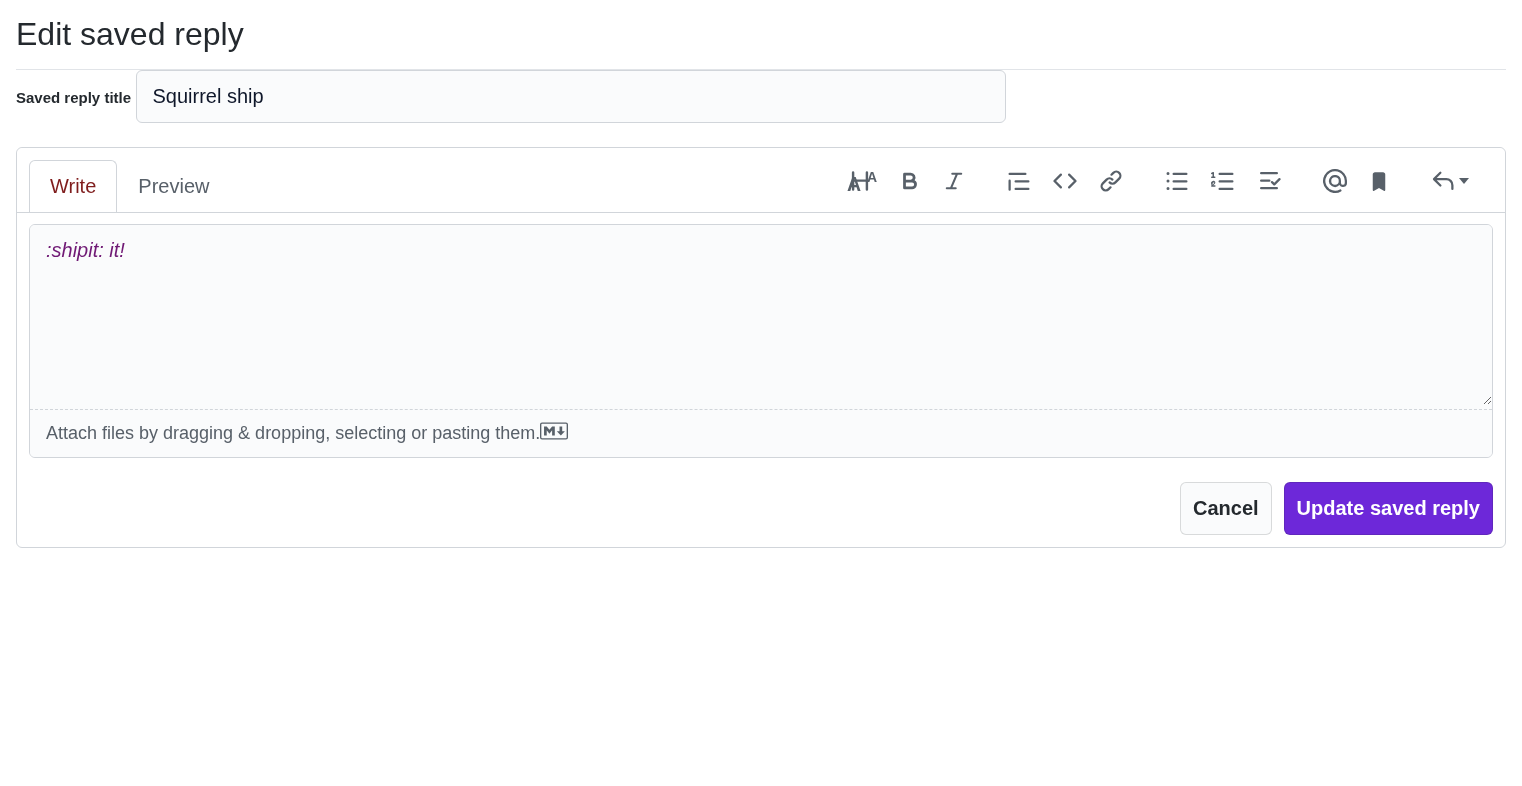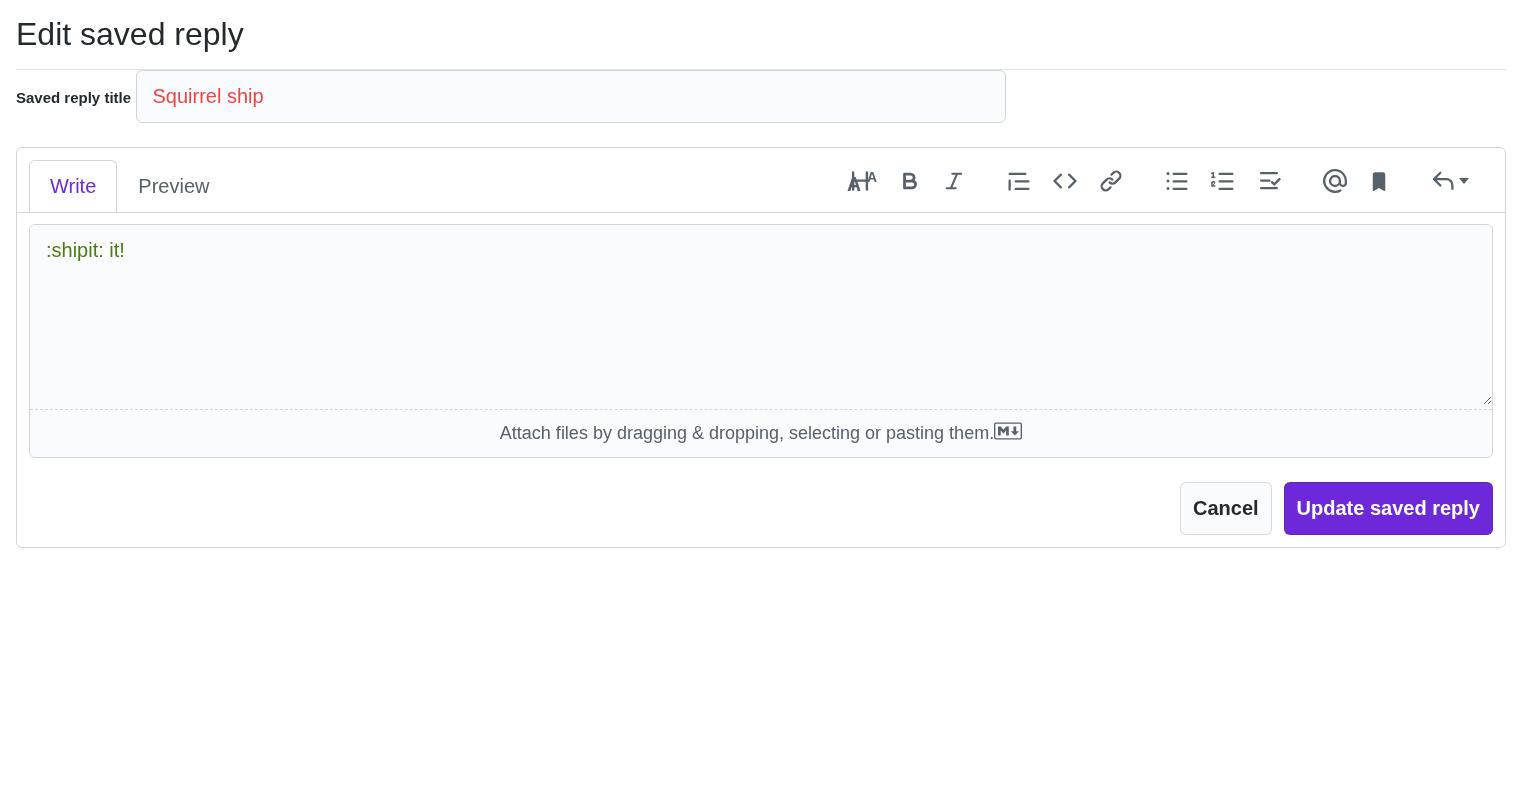--- a/index.html
+++ b/index.html
@@ -20,21 +20,21 @@
     font-weight: 600;
   }
   .text-input {
     width: 870px;
     max-width: 100%;
     padding: 14px 16px;
     font-size: 20px;
     background: #fafbfc;
     border: 1px solid #d1d5da;
     border-radius: 6px;
-    color: #ef4444;
+    color: #0f172a;
     margin-bottom: 24px;
   }
   .comment-box {
     border: 1px solid #d1d5da;
     border-radius: 6px;
     background: #fff;
   }
   .comment-header {
     display: flex;
     align-items: flex-end;
@@ -53,21 +53,21 @@
     padding: 14px 20px;
     font-size: 20px;
     color: #586069;
     background: transparent;
     border: 1px solid transparent;
     border-bottom: none;
     border-radius: 6px 6px 0 0;
     cursor: pointer;
   }
   .tab.active {
-    color: #6d28d9;
+    color: #7f1d1d;
     background: #fff;
     border-color: #d1d5da;
   }
   .toolbar {
     display: flex;
     align-items: center;
     gap: 10px;
     padding-bottom: 14px;
     padding-right: 8px;
   }
@@ -100,30 +100,31 @@
   .textarea {
     width: 100%;
     min-height: 180px;
     padding: 14px 16px;
     font-size: 20px;
     font-family: inherit;
     background: #fafbfc;
     border: none;
     resize: vertical;
     outline: none;
-    color: #4d7c0f;
+    color: #701a75;
+    font-style: italic;
   }
   .attach-bar {
     border-top: 1px dashed #d1d5da;
     padding: 12px 16px;
     font-size: 18px;
     color: #586069;
     display: flex;
     align-items: center;
-    justify-content: center;
+    justify-content: flex-start;
     background: #fafbfc;
   }
   .markdown-icon {
     color: #586069;
   }
   .form-actions {
     display: flex;
     justify-content: flex-end;
     gap: 12px;
     padding: 12px;

